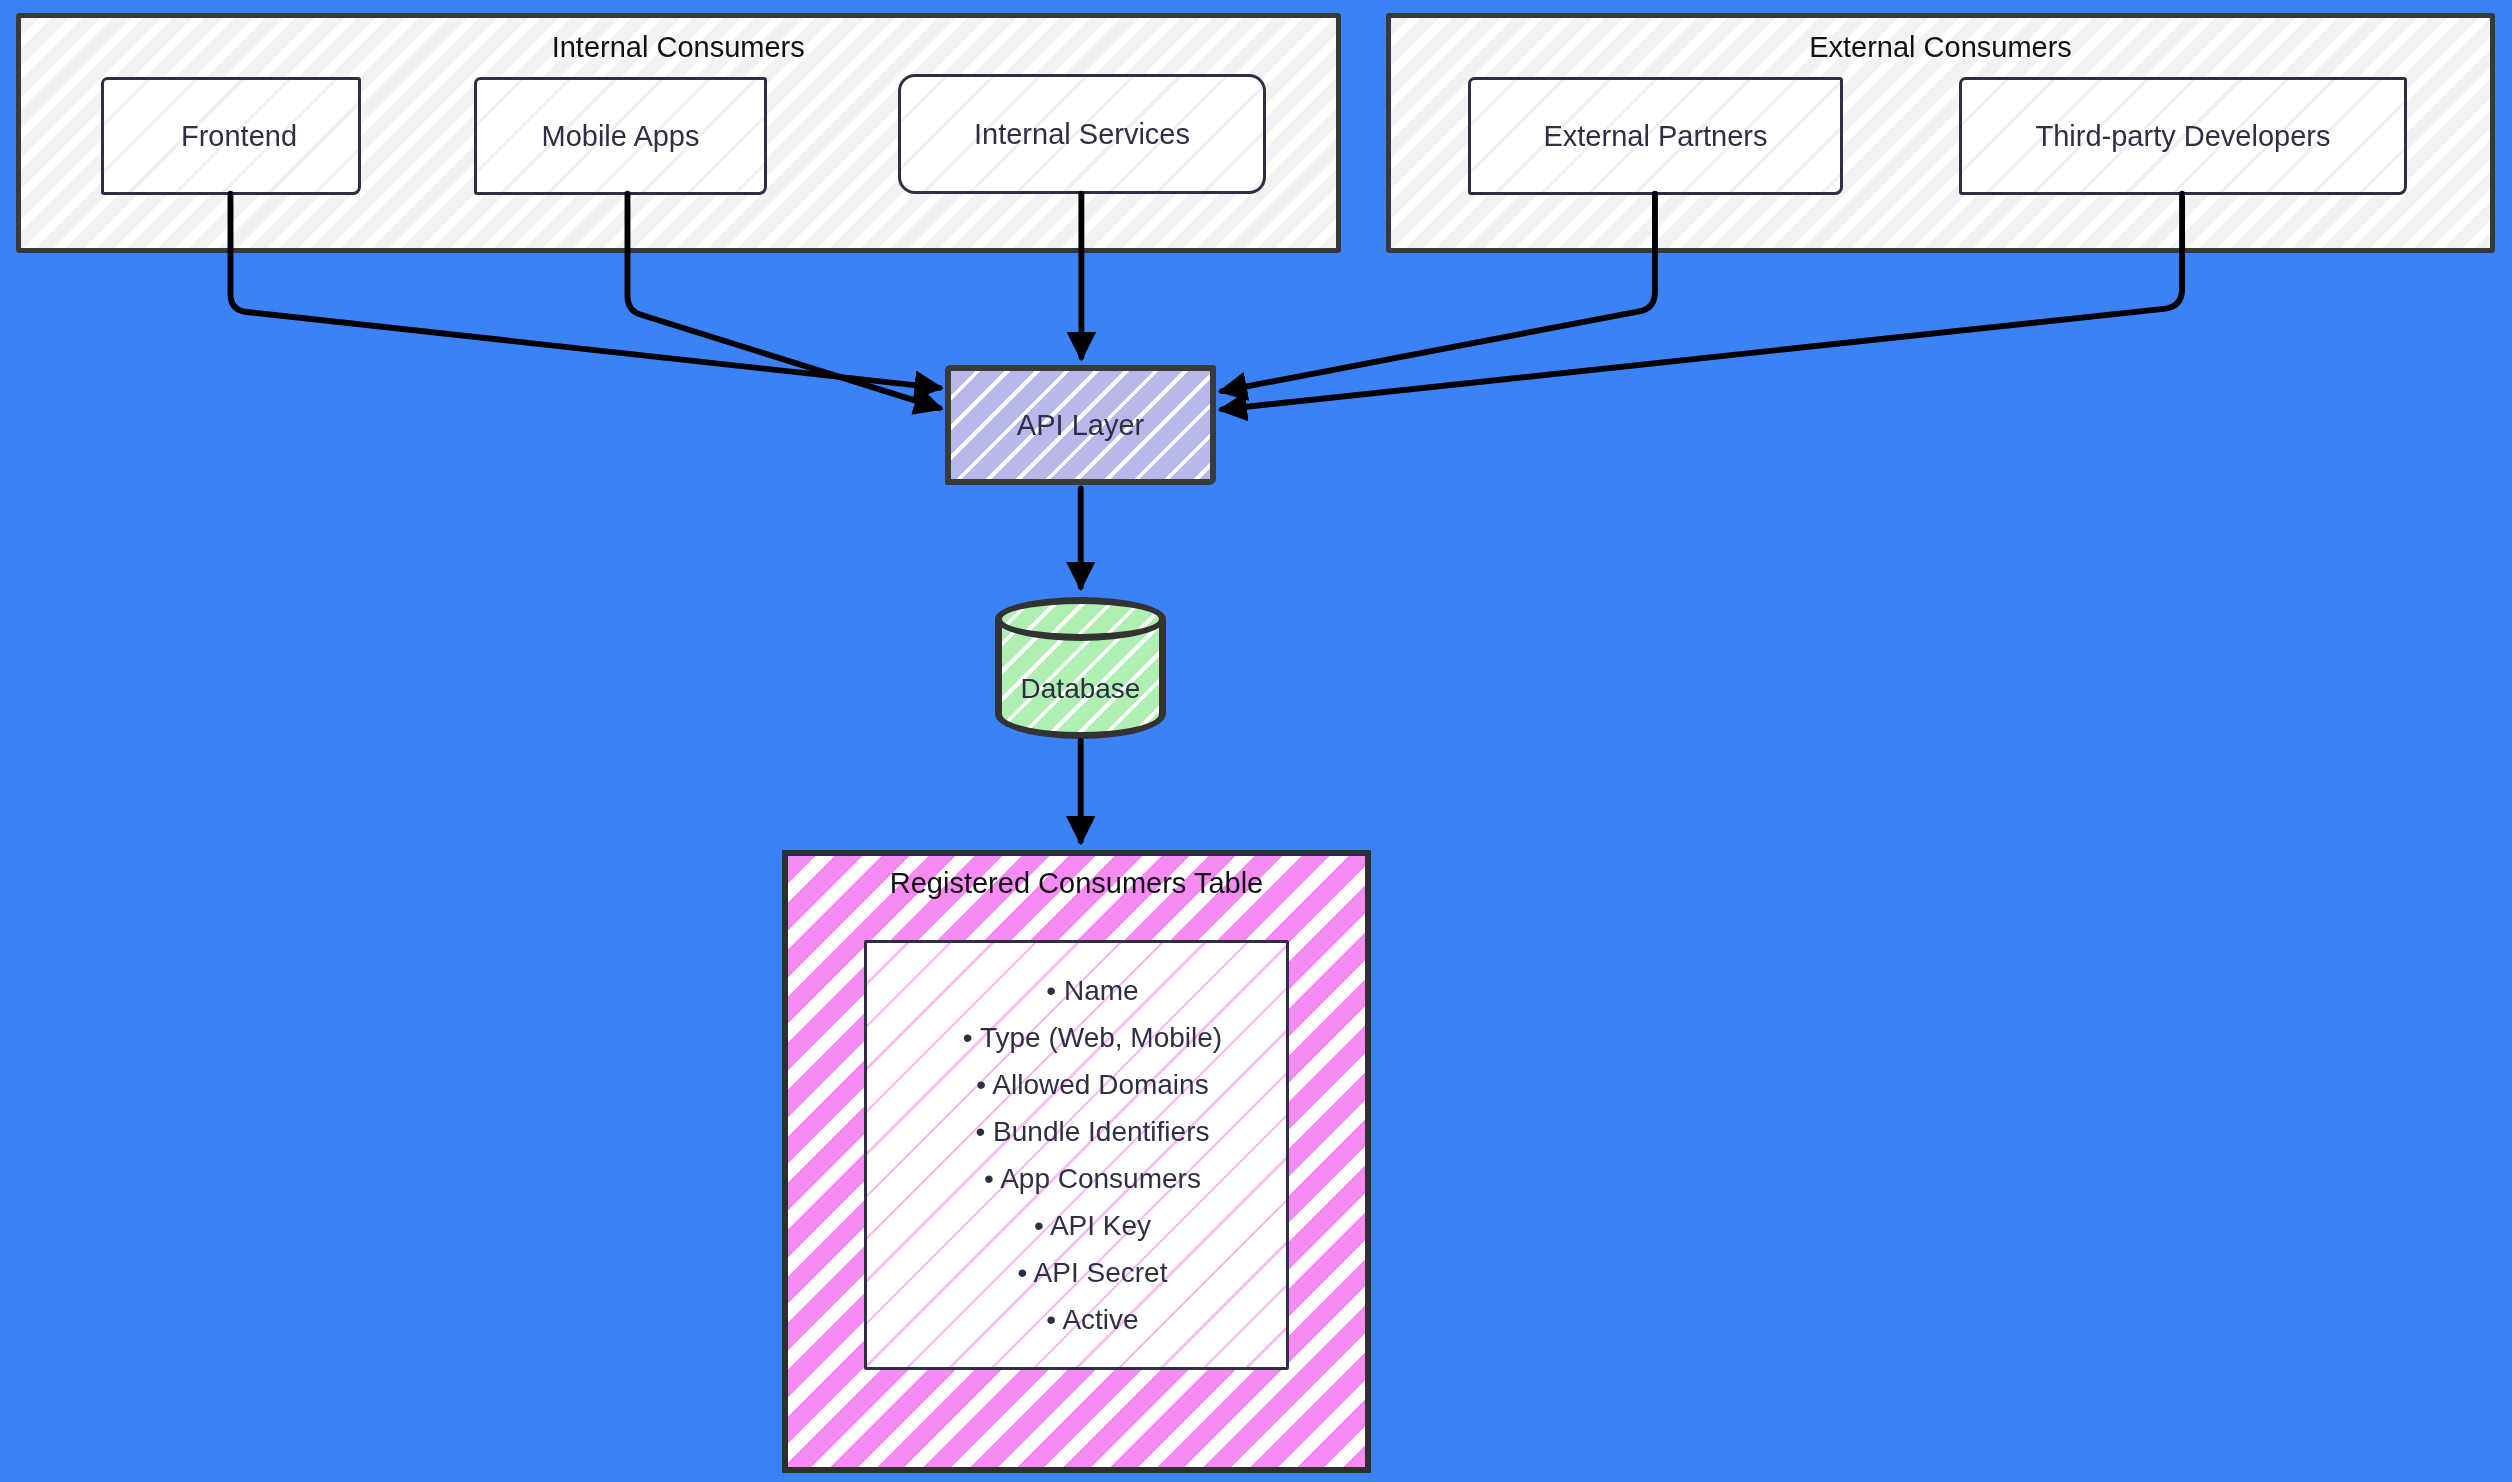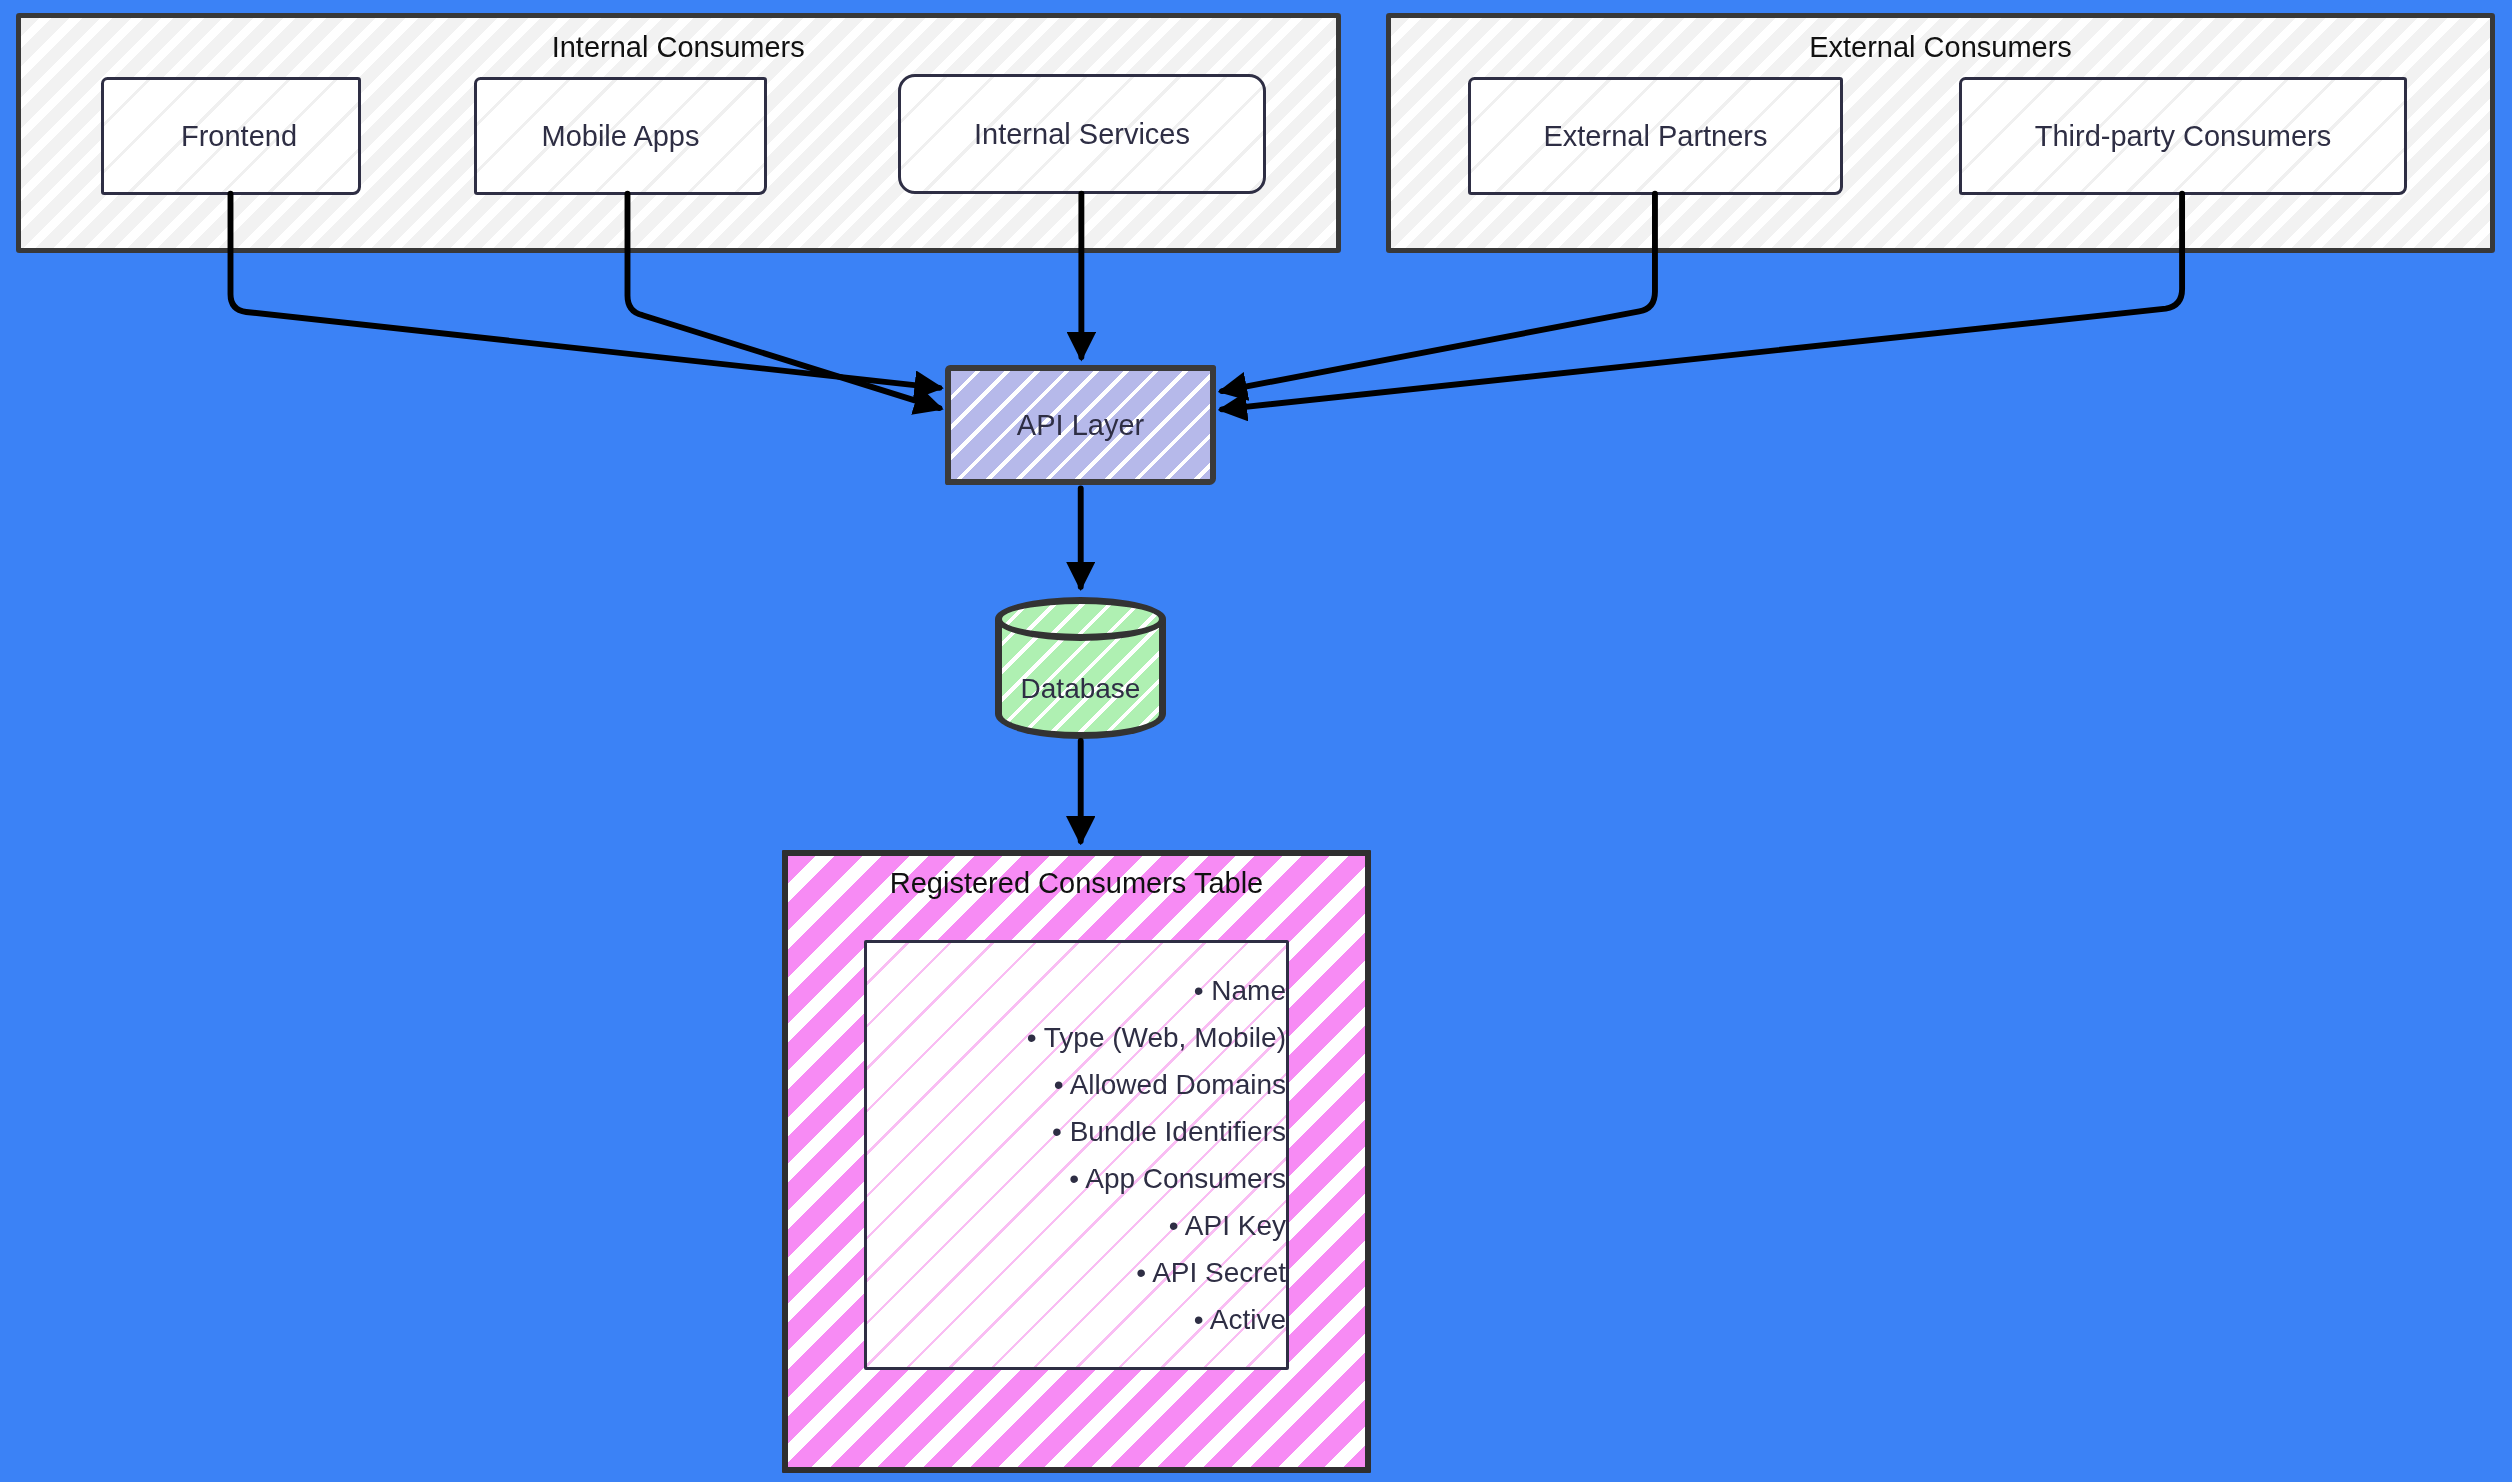--- a/index.html
+++ b/index.html
@@ -65,21 +65,21 @@
     text-align:center; font-size:29px; color:#111111;
   }
   .table-inner {
     border:3.3px solid #2e2e44;
     border-radius:2px;
     background:repeating-linear-gradient(135deg,#ffffff 0 27.5px,#f9bdf3 27.5px 30px);
     display:flex; flex-direction:column; justify-content:center;
   }
   .field-line {
     height:47px; line-height:47px;
-    text-align:right; font-size:28px; color:#2e2e44; white-space:nowrap;padding-left:32px;
+    text-align:center; font-size:28px; color:#2e2e44; white-space:nowrap;padding-left:32px;
   }
 
   
   #edges { position:absolute; left:0; top:0; z-index:5; pointer-events:none; }
 </style>
 </head>
 <body>
 
 <div id="canvas">
 
@@ -98,21 +98,21 @@
     <span>Mobile Apps</span>
   </div>
   <div class="abs node" style="left:898px; top:74px; width:368px; height:120px;border-radius:17px;">
     <span>Internal Services</span>
   </div>
 
   <div class="abs node" style="left:1468px; top:77px; width:375px; height:118px;">
     <span>External Partners</span>
   </div>
   <div class="abs node" style="left:1959px; top:77px; width:448px; height:118px;">
-    <span>Third-party Consumers</span>
+    <span>Third-party Developers</span>
   </div>
 
   <div class="abs api-box" style="left:945px; top:365px; width:271px; height:120px;">
     <span>API Layer</span>
   </div>
 
   <div class="abs db-body" style="left:995px; top:619px; width:171px; height:120px;"></div>
   <div class="abs db-top" style="left:995px; top:597px; width:171px; height:44px;"></div>
   <div class="abs db-label" style="left:995px; top:673px; width:171px;">Database</div>
 

